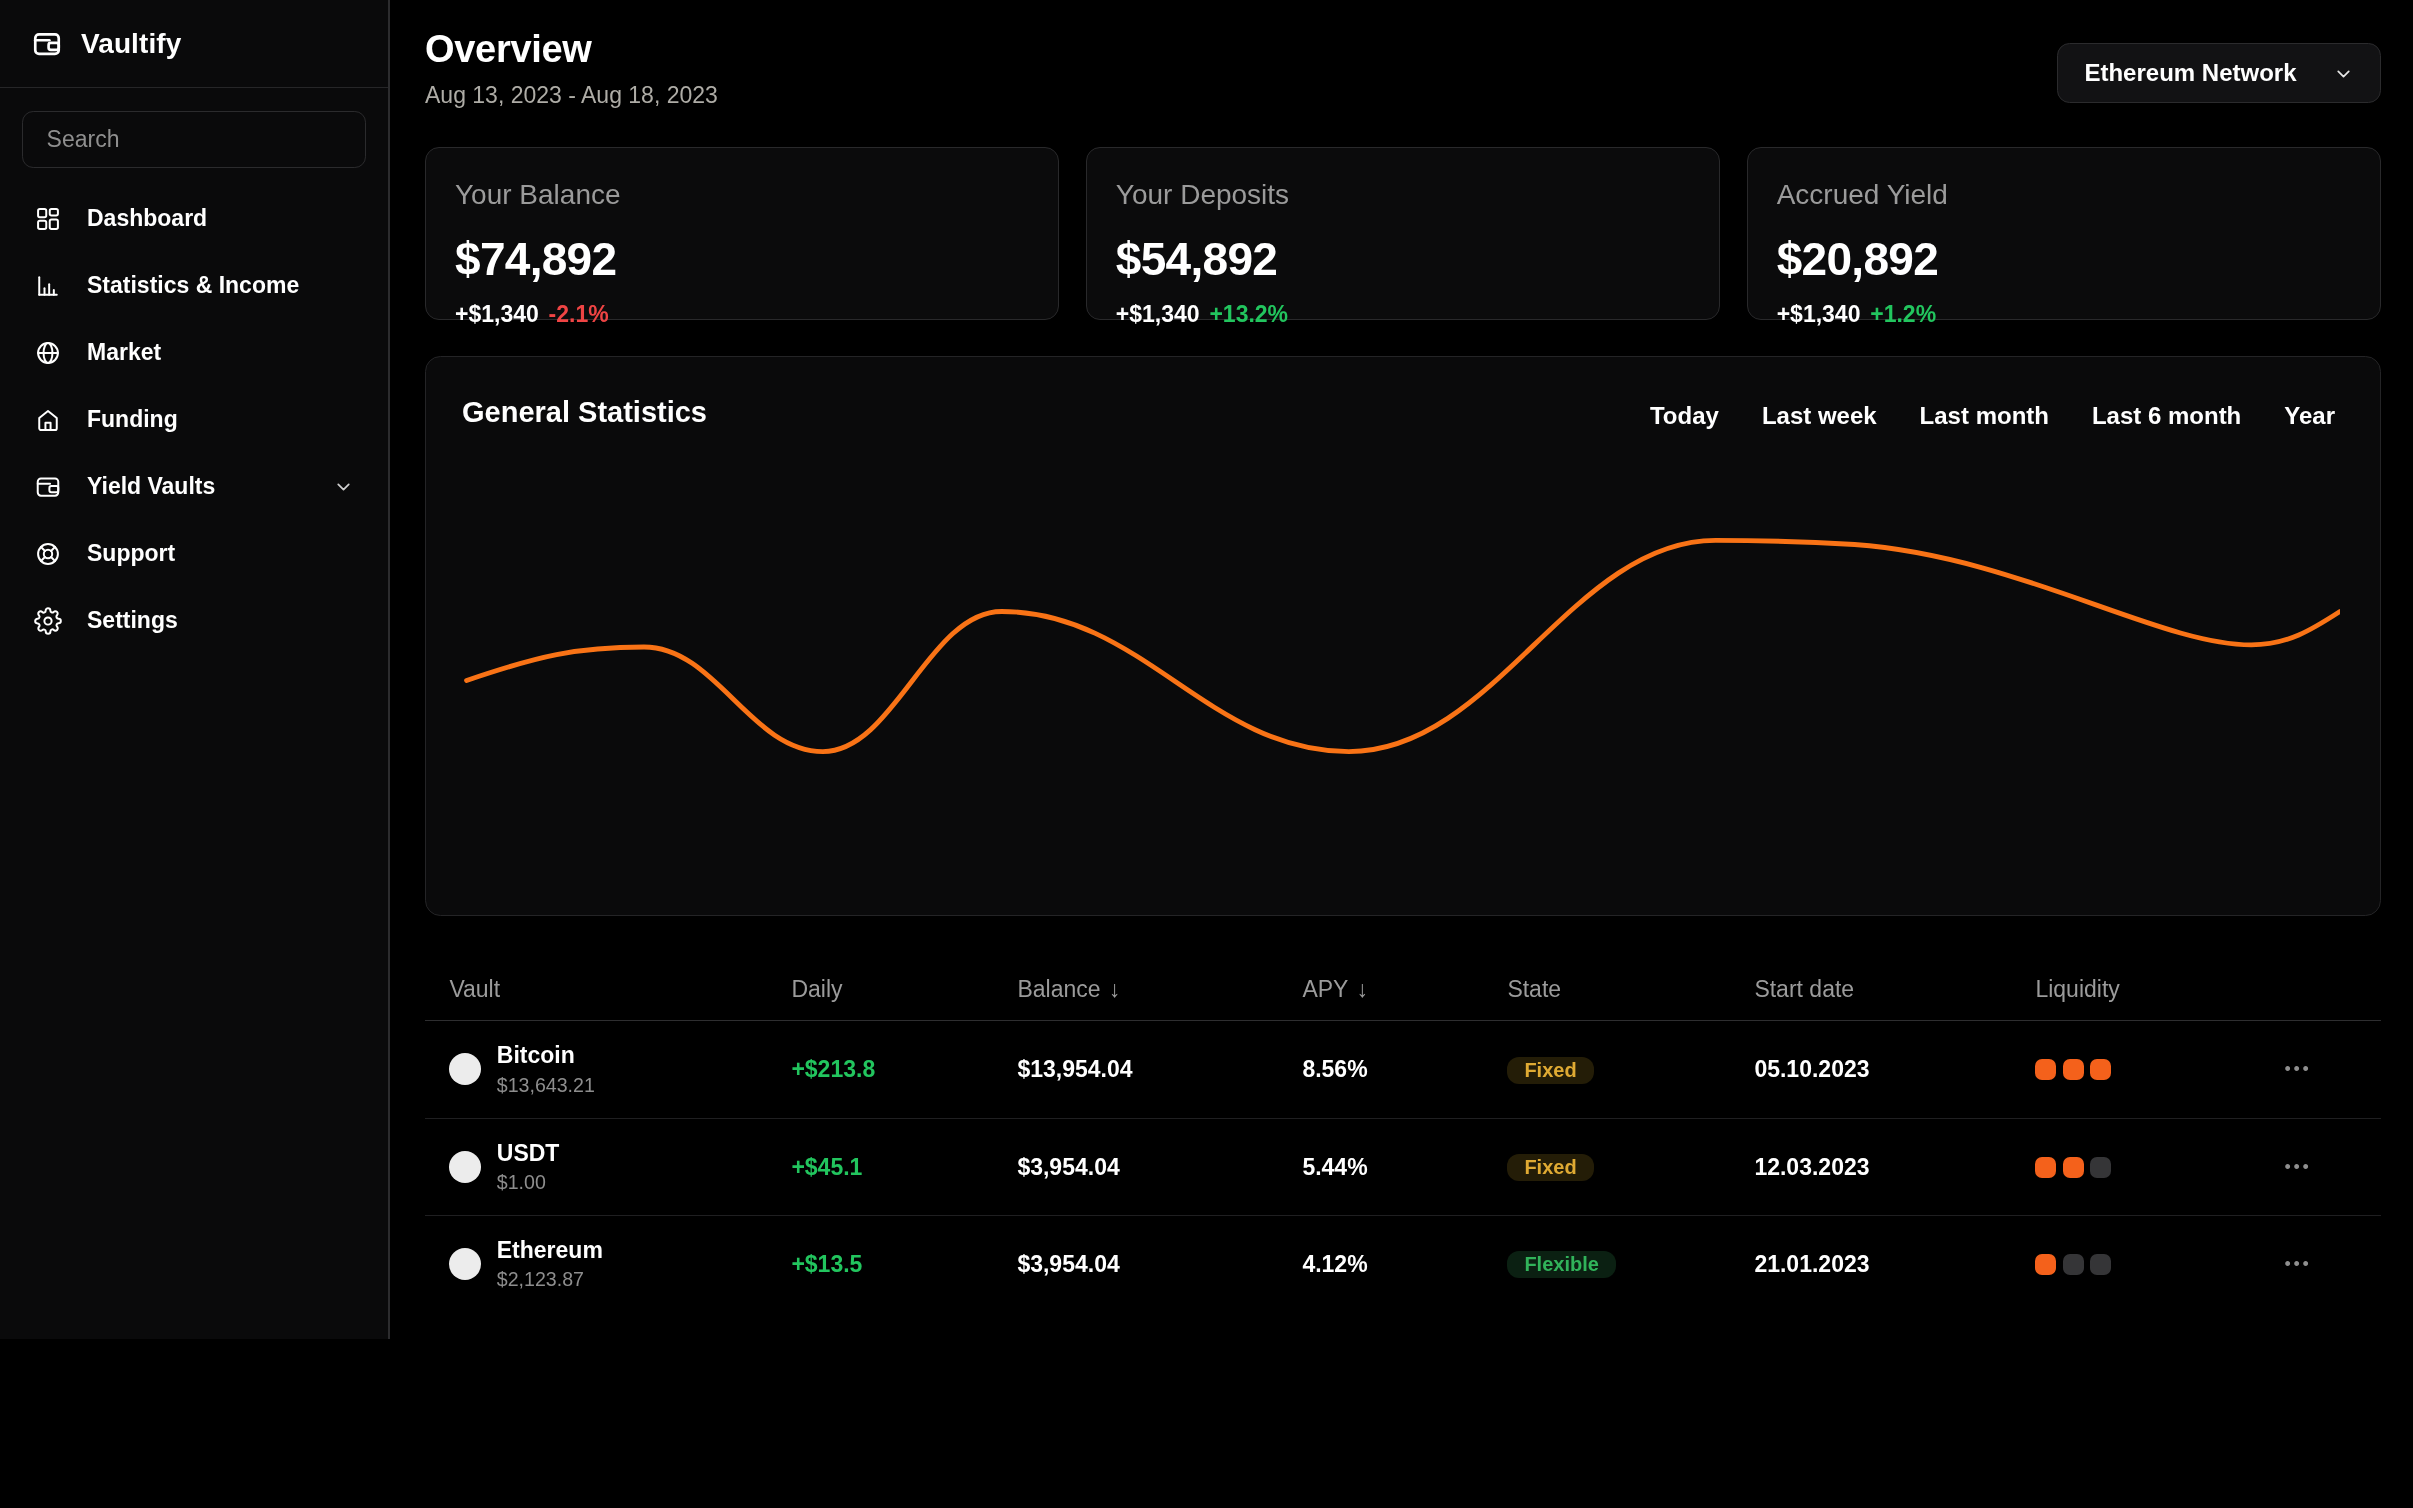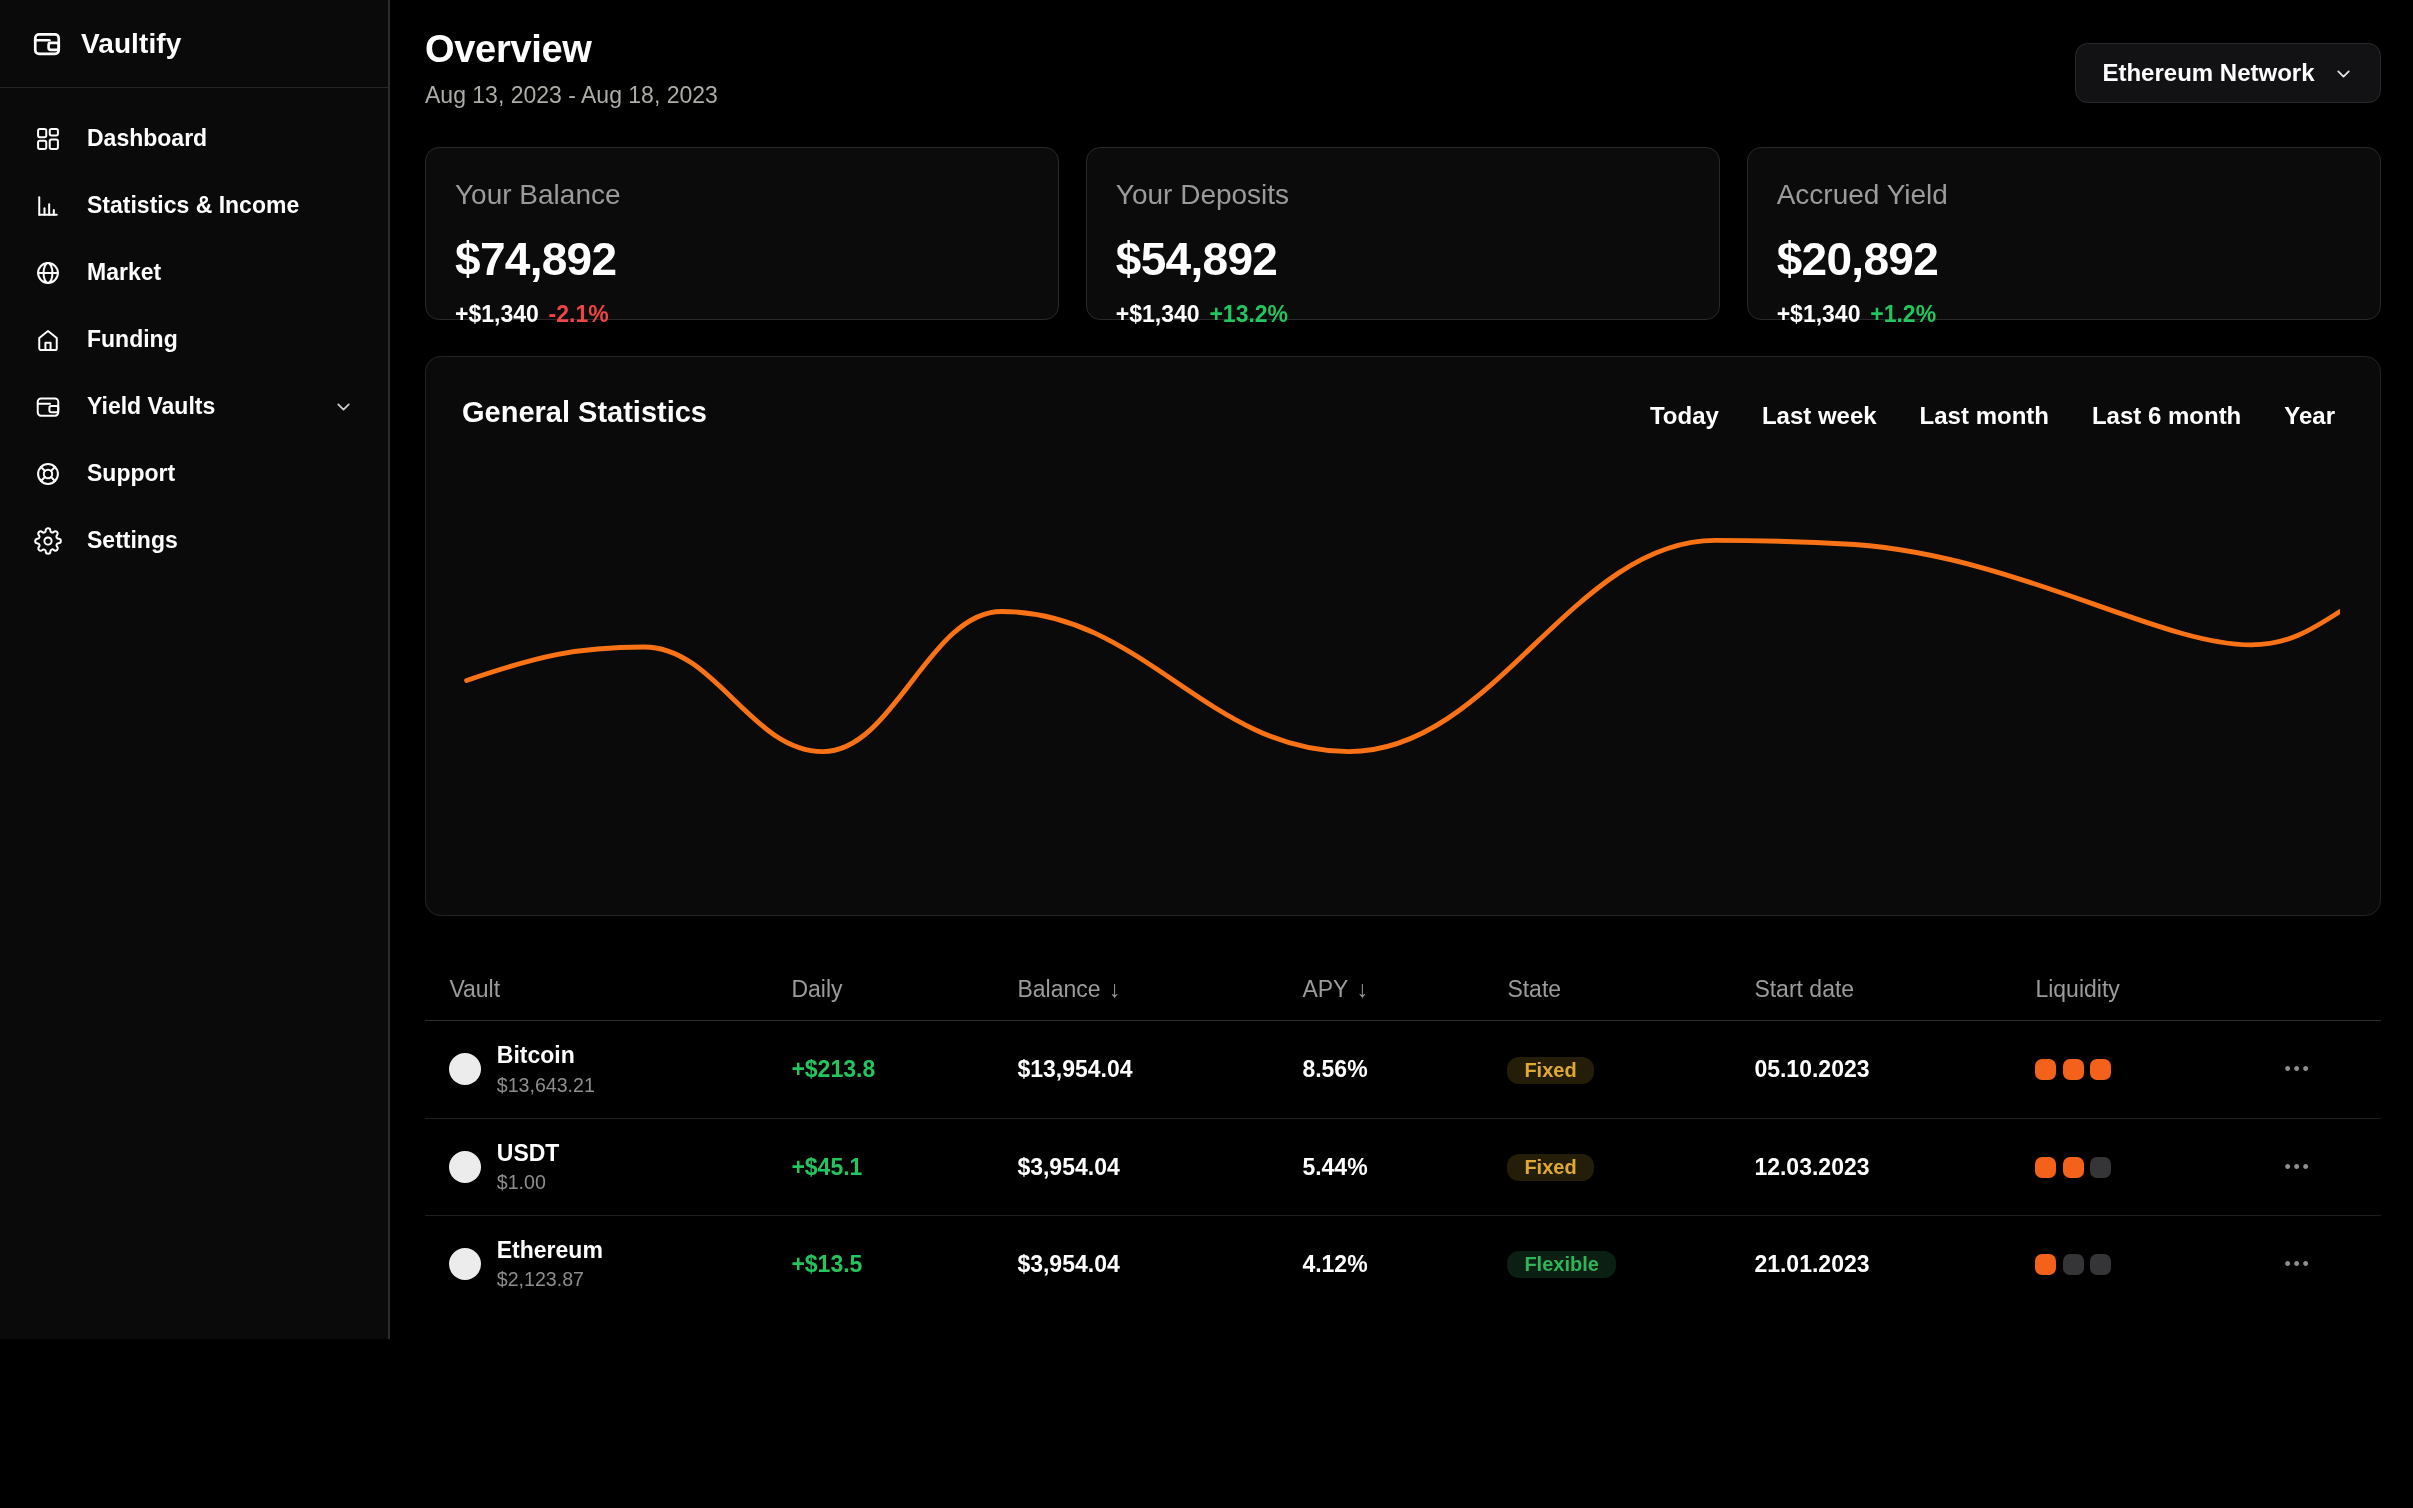--- a/index.html
+++ b/index.html
@@ -25,21 +25,21 @@
   .nav-label { font-size:23px; font-weight:700;text-align:right; }
   .nav-chevron { margin-left:auto; }
   .nav-chevron svg { width:21px; height:21px; display:block; color:#cfcfcf; }
 
   
   .main { position:absolute; left:390px; right:0; top:0; height:1339px; }
   .page-title { position:absolute; left:35px; top:28px; font-size:38px; font-weight:800;
                 letter-spacing:-0.3px; }
   .date-range { position:absolute; left:35px; top:82px; font-size:23px; color:#aeaca6; }
   .network-btn { position:absolute; right:32px; top:43px; height:60px; display:flex;
-                 align-items:center; gap:18px; padding:0 26.5px; background:#121214;
+                 align-items:center; gap:36px; padding:0 26.5px; background:#121214;
                  border:1.4px solid #2b2b2d; border-radius:12.6px; color:#fff;
                  font-size:24px; font-weight:700; font-family:inherit; cursor:pointer; }
   .network-btn svg { width:21px; height:21px; display:block; color:#e6e6e6; }
 
   
   .cards { position:absolute; left:35px; right:32px; top:147px; display:flex; gap:26.5px; }
   .card { flex:1; height:173px; background:#0b0b0c; border:1.4px solid #29292b;
           border-radius:14px; padding:31px 29px 0 29px; }
   .card-label { font-size:28px; color:#9b9b9b; }
   .card-value { font-size:46px; font-weight:800; letter-spacing:-0.7px; margin-top:21px; }
@@ -90,20 +90,23 @@
   <div class="logo-row">
     <span class="logo-icon">
       <svg viewBox="0 0 24 24" fill="none" stroke="#fff" stroke-width="2" stroke-linecap="round" stroke-linejoin="round">
         <rect x="3.2" y="4.8" width="17.6" height="14.6" rx="2.8"></rect>
         <path d="M3.2 9.2h10.6"></path>
         <rect x="13.2" y="11.2" width="7.6" height="5.2" rx="1.6"></rect>
       </svg>
     </span>
     <span class="logo-text">Vaultify</span>
   </div>
+  <div class="search-wrap">
+    <input class="search" type="text" placeholder="Search" style="">
+  </div>
   <nav class="nav">
       <div class="nav-item">
         <span class="nav-icon">
           <svg viewBox="0 0 24 24" fill="none" stroke="#fff" stroke-width="1.7" stroke-linecap="round" stroke-linejoin="round">
             <rect x="3.5" y="3.5" width="7" height="7" rx="1.5"></rect>
             <rect x="13.5" y="3.5" width="7" height="5.5" rx="1.5"></rect>
             <rect x="3.5" y="13.5" width="7" height="7" rx="1.5"></rect>
             <rect x="13.5" y="12.5" width="7" height="8" rx="1.5"></rect>
           </svg>
         </span>

